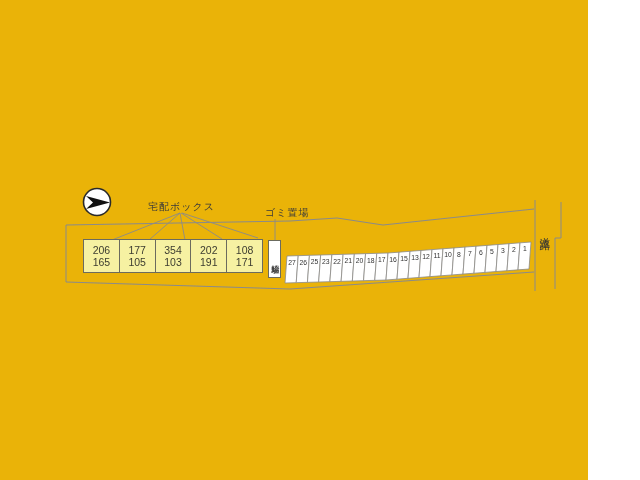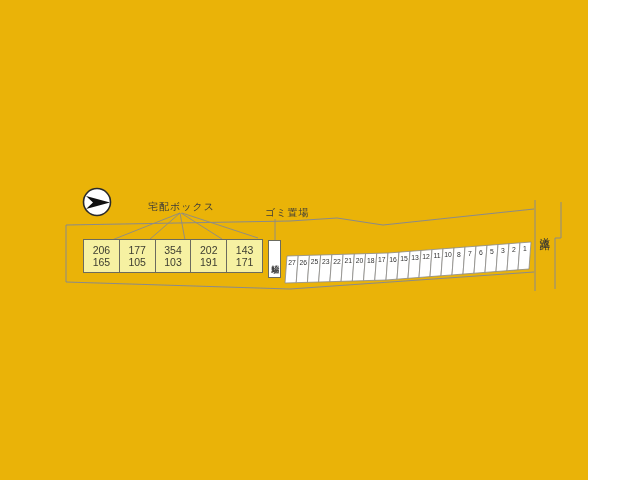--- a/index.html
+++ b/index.html
@@ -162,21 +162,21 @@
     </div>
     <div class="room-cell">
       <span>354</span>
       <span>103</span>
     </div>
     <div class="room-cell">
       <span>202</span>
       <span>191</span>
     </div>
     <div class="room-cell">
-      <span>143</span>
+      <span>108</span>
       <span>171</span>
     </div>
   </div>
 
   <div id="bicycle-box">
     <span id="bicycle-label">駐輪場</span>
   </div>
 
 </div>
 

